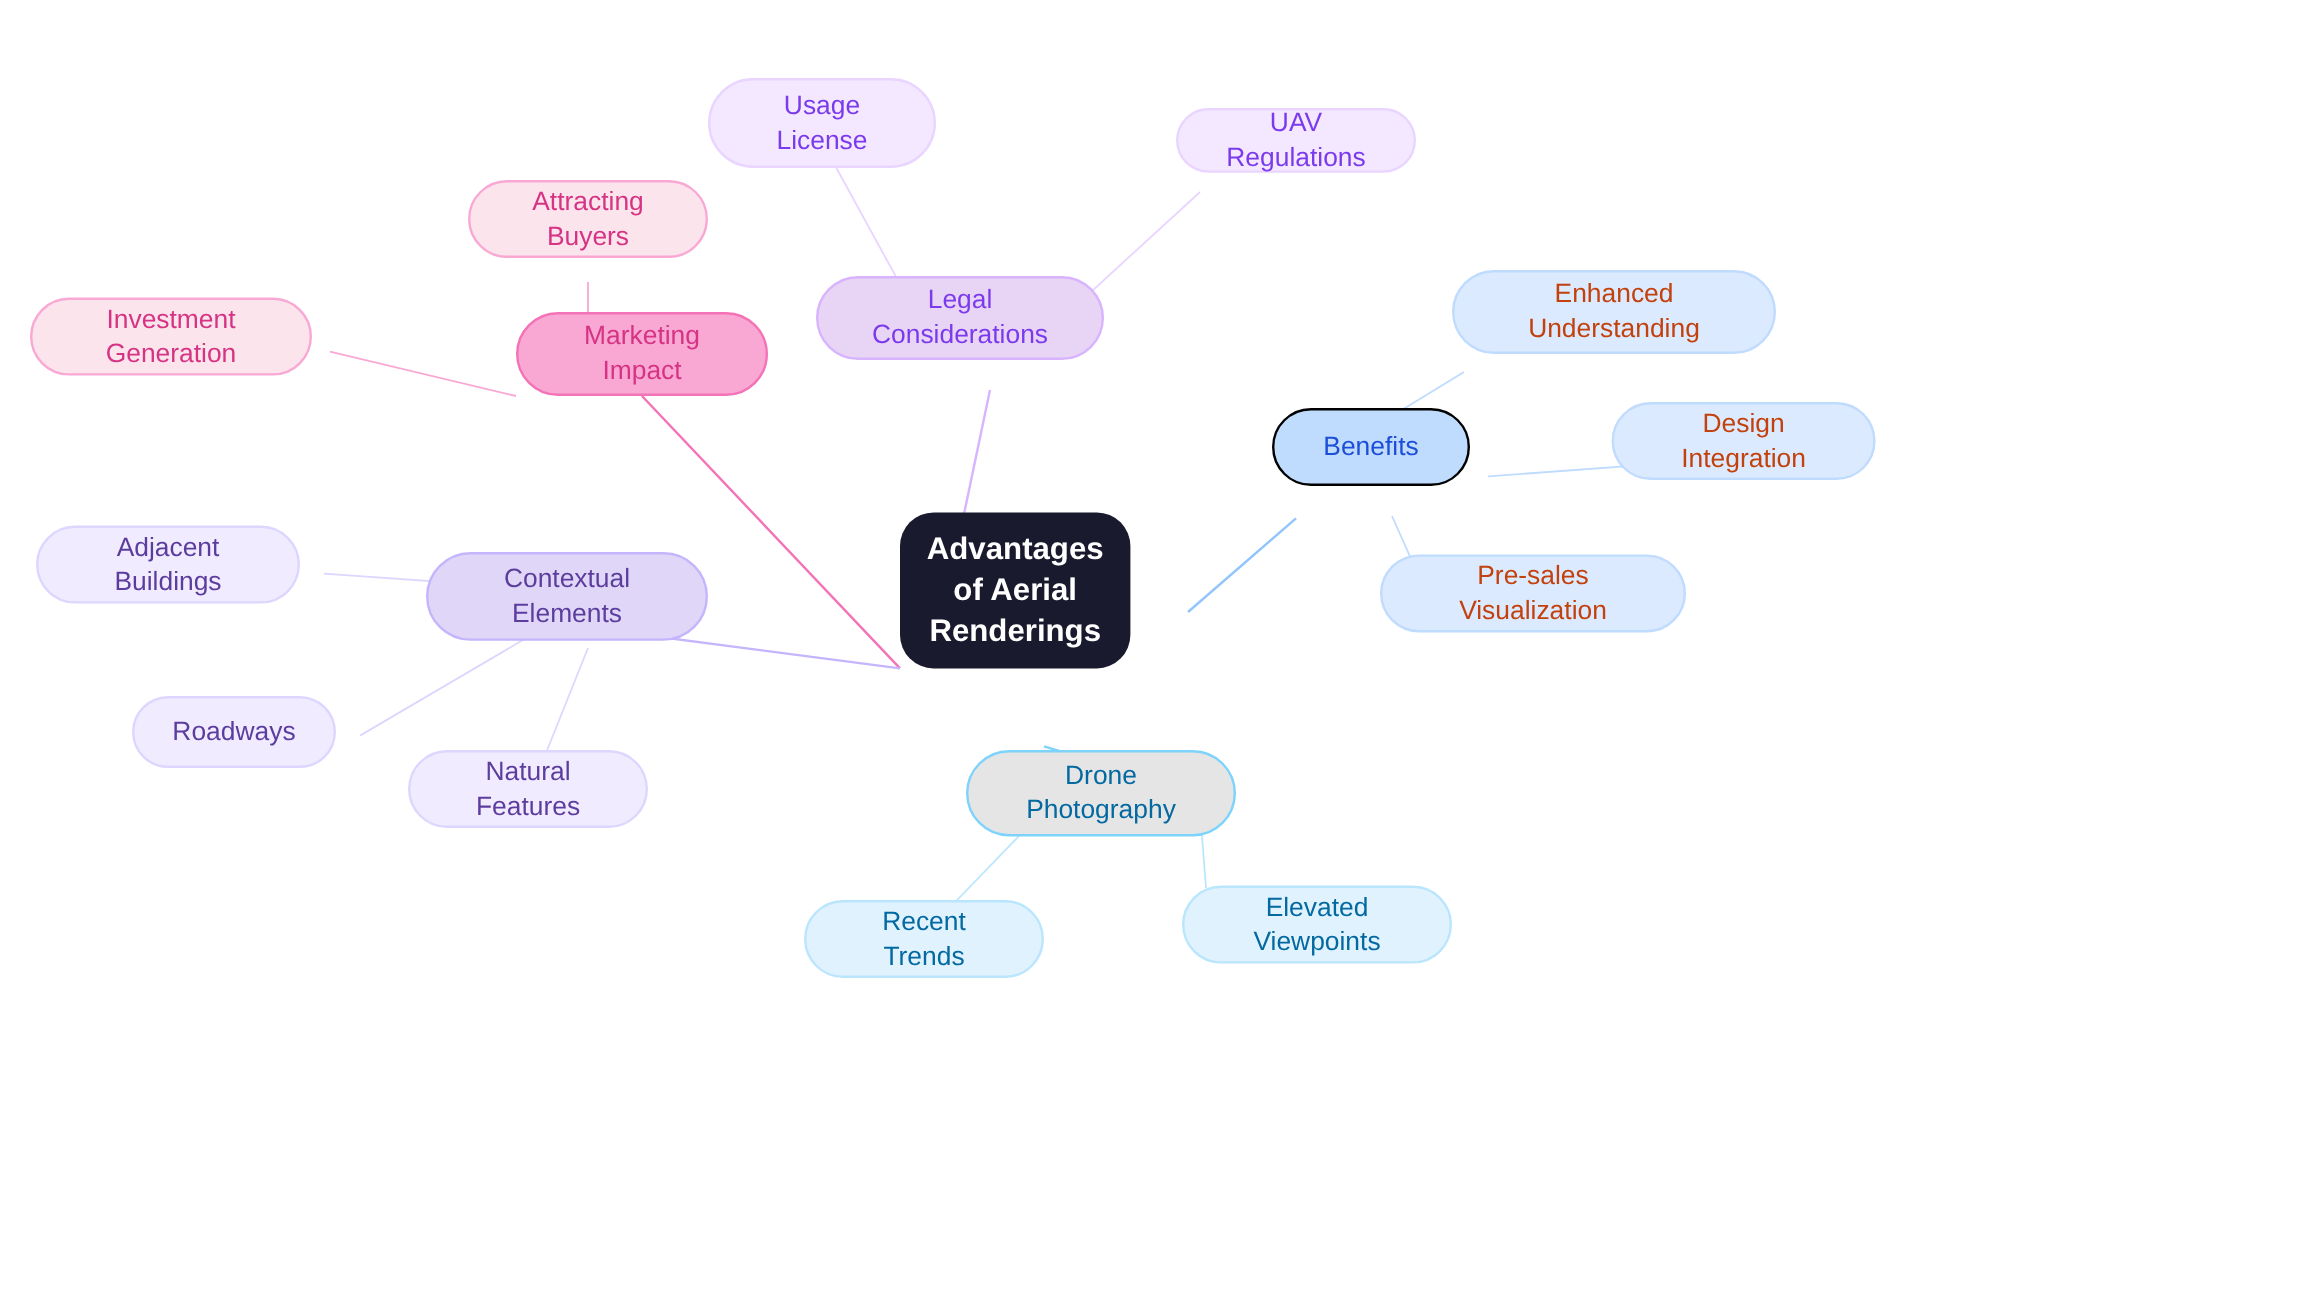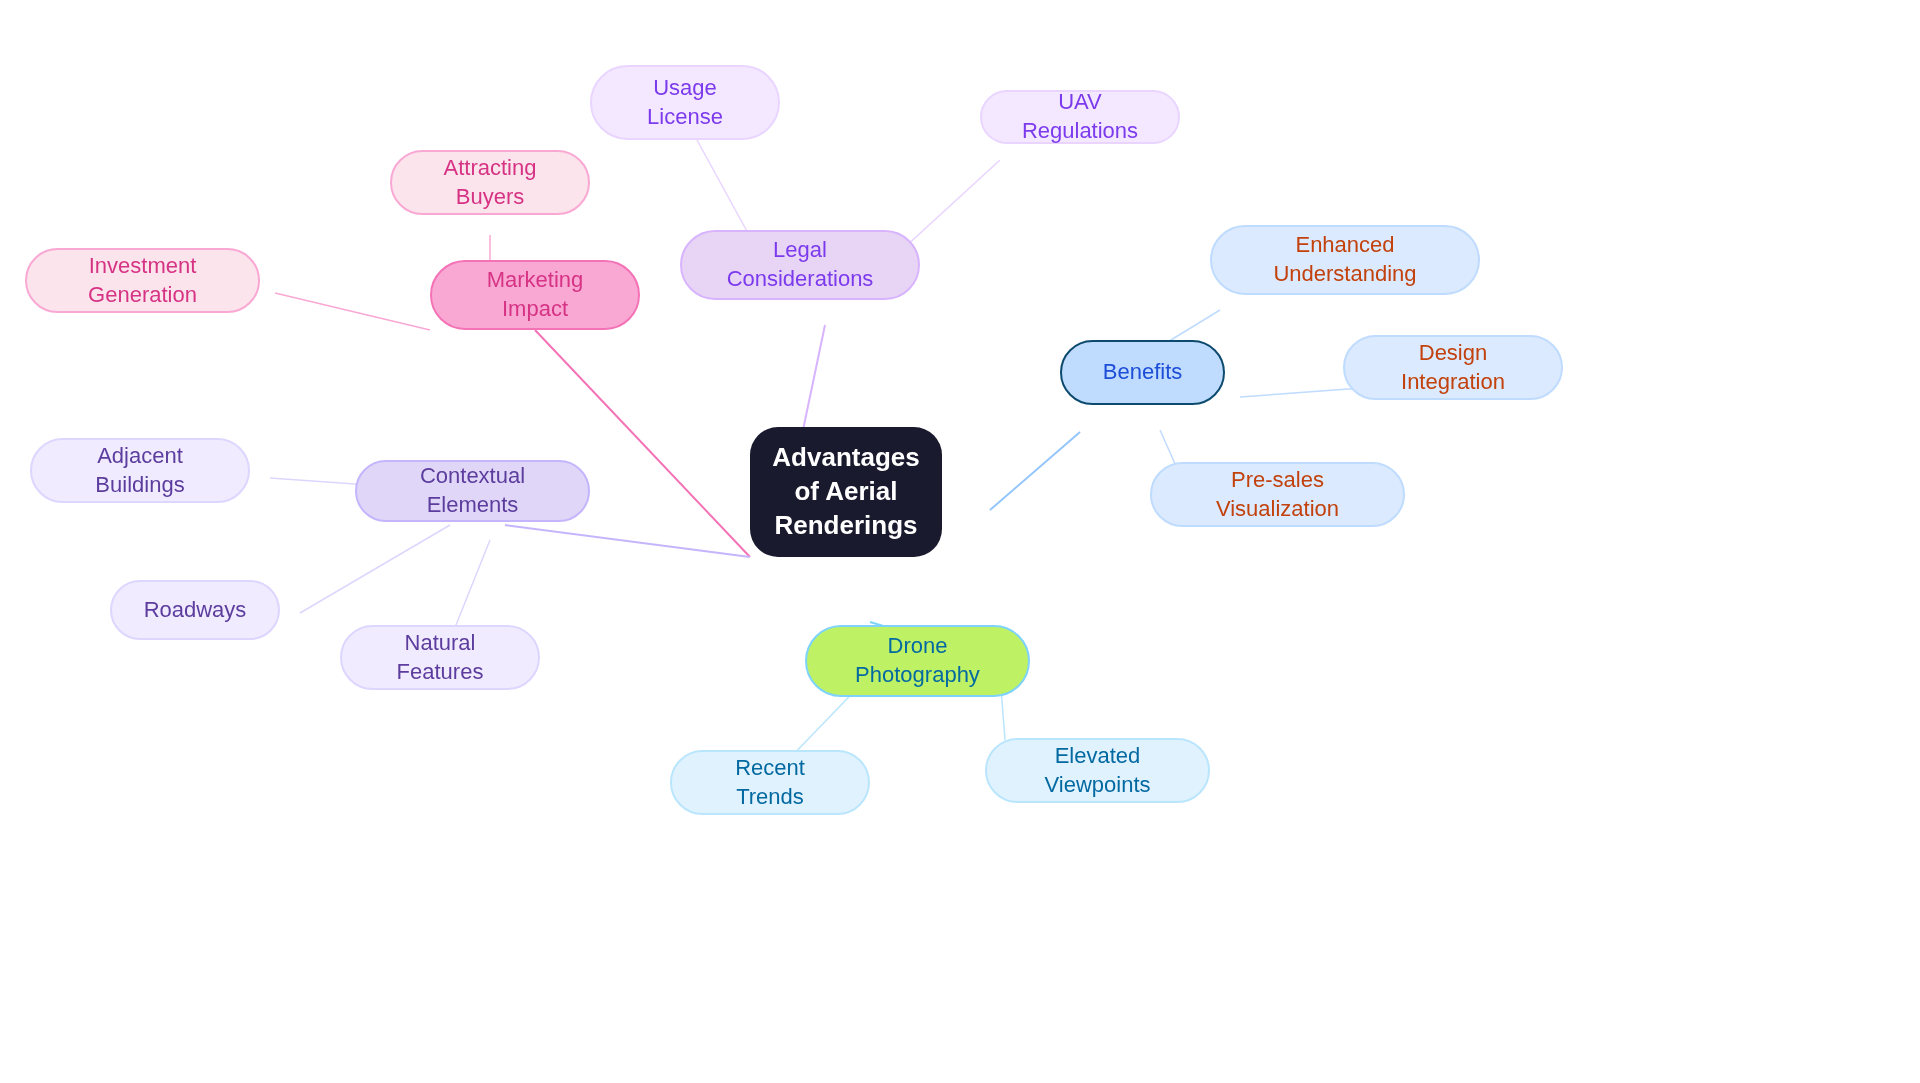--- a/index.html
+++ b/index.html
@@ -74,30 +74,30 @@
     }
     .node-lavender-light {
       background: #f3e8ff;
       color: #7c3aed;
       border: 2px solid #e9d5ff;
     }
     
     .node-blue-mid {
       background: #bfdbfe;
       color: #1d4ed8;
-      border: 2px solid #0c4a6e;
+      border: 2px solid #000000;
     }
     .node-blue-light {
       background: #dbeafe;
       color: #c2410c;
       border: 2px solid #bfdbfe;
     }
     
     .node-teal-mid {
-      background: #bef264;
+      background: #e5e5e5;
       color: #0369a1;
       border: 2px solid #7dd3fc;
     }
     .node-teal-light {
       background: #e0f2fe;
       color: #0369a1;
       border: 2px solid #bae6fd;
     }
   </style>
 </head>
@@ -178,21 +178,21 @@
 </div>
 
 <div class="node node-blue-light" style="left: 1343px; top: 335px; width: 220px; height: 65px; align-items: center;">
   <span>Design Integration</span>
 </div>
 
 <div class="node node-blue-light" style="left: 1150px; top: 462px; width: 255px; height: 65px;">
   <span>Pre-sales Visualization</span>
 </div>
 
-<div class="node node-purple-mid" style="left: 355px; top: 460px; width: 235px; height: 62px;">
+<div class="node node-purple-mid" style="left: 355px; top: 460px; width: 235px; height: 74px;">
   <span>Contextual Elements</span>
 </div>
 
 <div class="node node-purple-light" style="left: 30px; top: 438px; width: 220px; height: 65px;">
   <span>Adjacent Buildings</span>
 </div>
 
 <div class="node node-purple-light" style="left: 110px; top: 580px; width: 170px; height: 60px;">
   <span>Roadways</span>
 </div>

